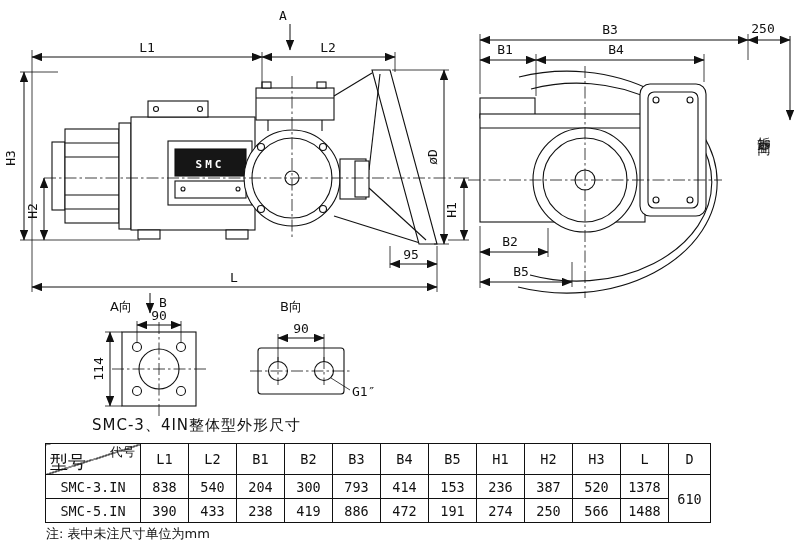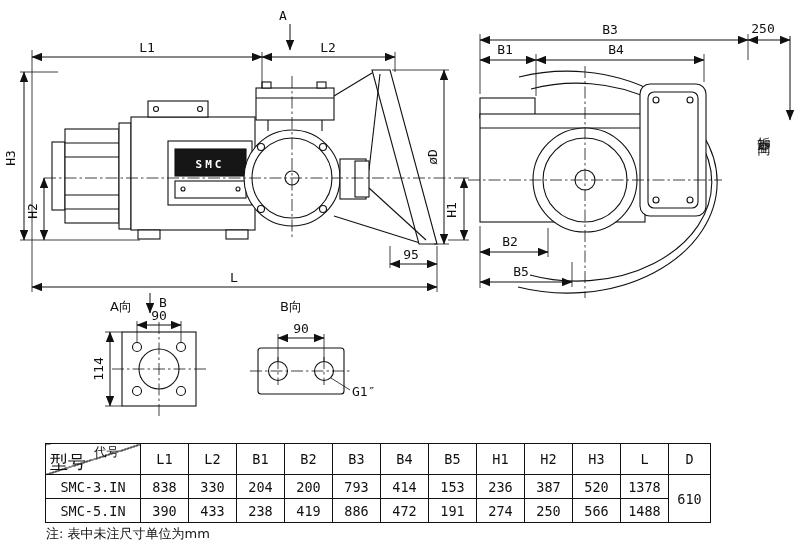--- a/index.html
+++ b/index.html
@@ -17,21 +17,21 @@
   .dim line { stroke:#111; stroke-width:1; marker-start:url(#ah); marker-end:url(#ah); }
   .dimE { stroke:#111; stroke-width:1; marker-end:url(#ah); }
   .caption { position:absolute; left:92px; top:416px; font-size:15px; letter-spacing:1px; }
   .dim-table { position:absolute; left:45px; top:443px; border-collapse:collapse; table-layout:fixed; }
   .dim-table th, .dim-table td { border:1px solid #111; text-align:center; font-weight:normal;
       font-family:"DejaVu Sans Mono",monospace; font-size:13.5px; padding:0 2px; }
   .dim-table thead th { height:31px; }
   .dim-table tbody td { height:24px; }
   .corner { position:relative; width:95px; height:31px; font-family:"DejaVu Sans",sans-serif;
       background:linear-gradient(to bottom right, transparent calc(50% - 0.6px), #111 calc(50% - 0.6px), #111 calc(50% + 0.6px), transparent calc(50% + 0.6px)); }
-  .corner .t { position:absolute; top:0px; right:21px; font-size:12.5px;margin-left:24px; }
+  .corner .t { position:absolute; top:0px; right:5px; font-size:12.5px;margin-left:24px; }
   .corner .b { position:absolute; bottom:0px; left:4px; font-size:18px; }
   .note { position:absolute; left:46px; top:525px; font-size:13px; }
 </style>
 </head>
 <body>
 
 <div class="page">
 
 <svg width="800" height="436" viewBox="0 0 800 436">
   <defs>
@@ -214,20 +214,21 @@
     <line x1="278" y1="334" x2="278" y2="361"></line>
     <line x1="324" y1="334" x2="324" y2="361"></line>
     <line x1="331" y1="378" x2="350" y2="390"></line>
   </g>
   <g class="dim"></g>
   <text x="291" y="311" text-anchor="middle" class="cjk">B向</text>
   <text x="301" y="333" text-anchor="middle">90</text>
   <text x="352" y="396" text-anchor="start">G1″</text>
 </svg>
 
+<div class="caption">SMC-3、4IN整体型外形尺寸</div>
 
 <table class="dim-table">
   <thead>
     <tr>
       <th class="corner">
         <span class="t">代号</span>
         <span class="b">型号</span>
       </th>
       <th style="width:48px">L1</th>
       <th style="width:48px">L2</th>
@@ -240,23 +241,23 @@
       <th style="width:48px">H2</th>
       <th style="width:48px">H3</th>
       <th style="width:48px">L</th>
       <th style="width:42px">D</th>
     </tr>
   </thead>
   <tbody>
     <tr>
       <td>SMC-3.IN</td>
       <td>838</td>
-      <td>330</td>
+      <td>540</td>
       <td>204</td>
-      <td>200</td>
+      <td>300</td>
       <td>793</td>
       <td>414</td>
       <td>153</td>
       <td>236</td>
       <td>387</td>
       <td>520</td>
       <td>1378</td>
       <td rowspan="2">610</td>
     </tr>
     <tr>

